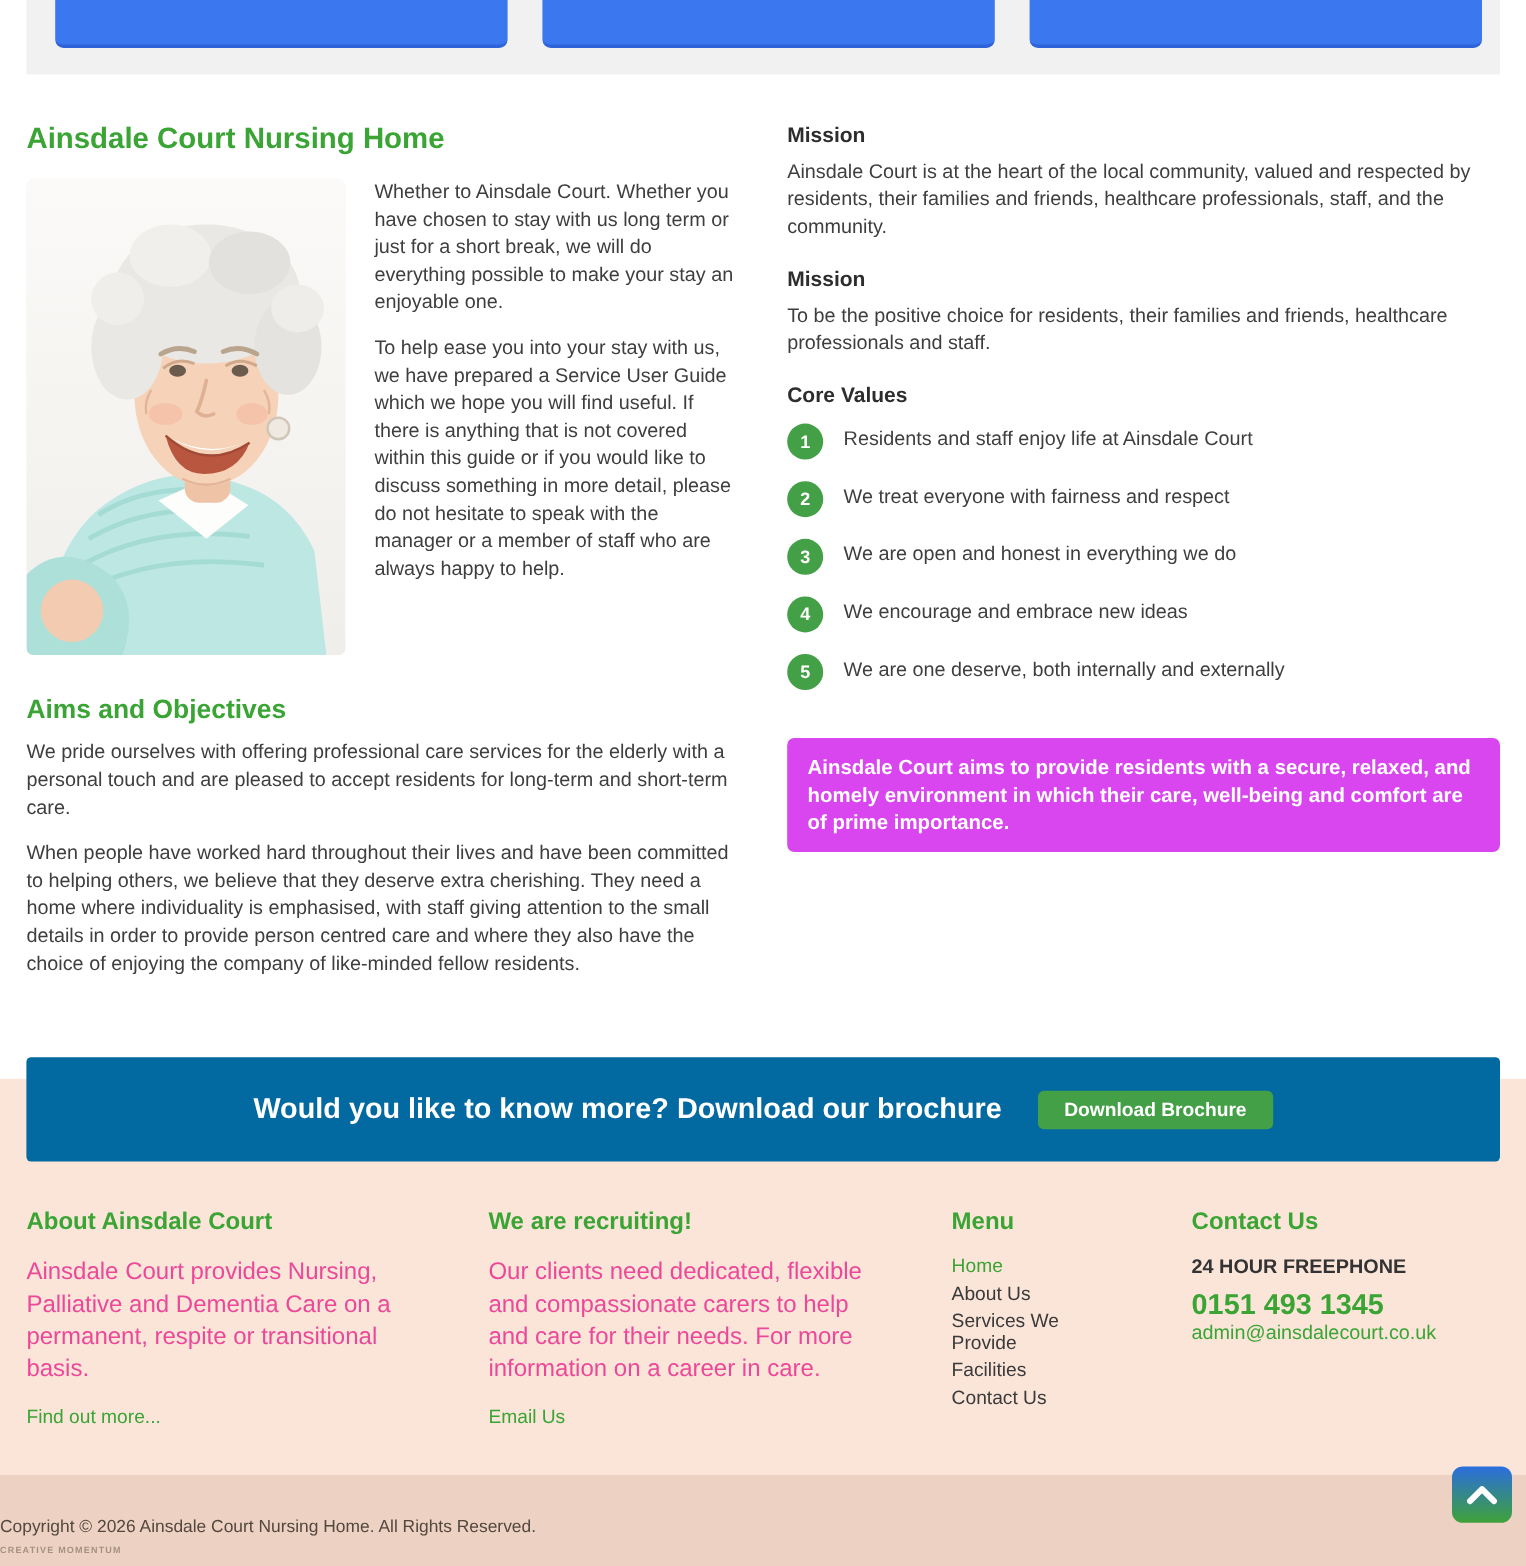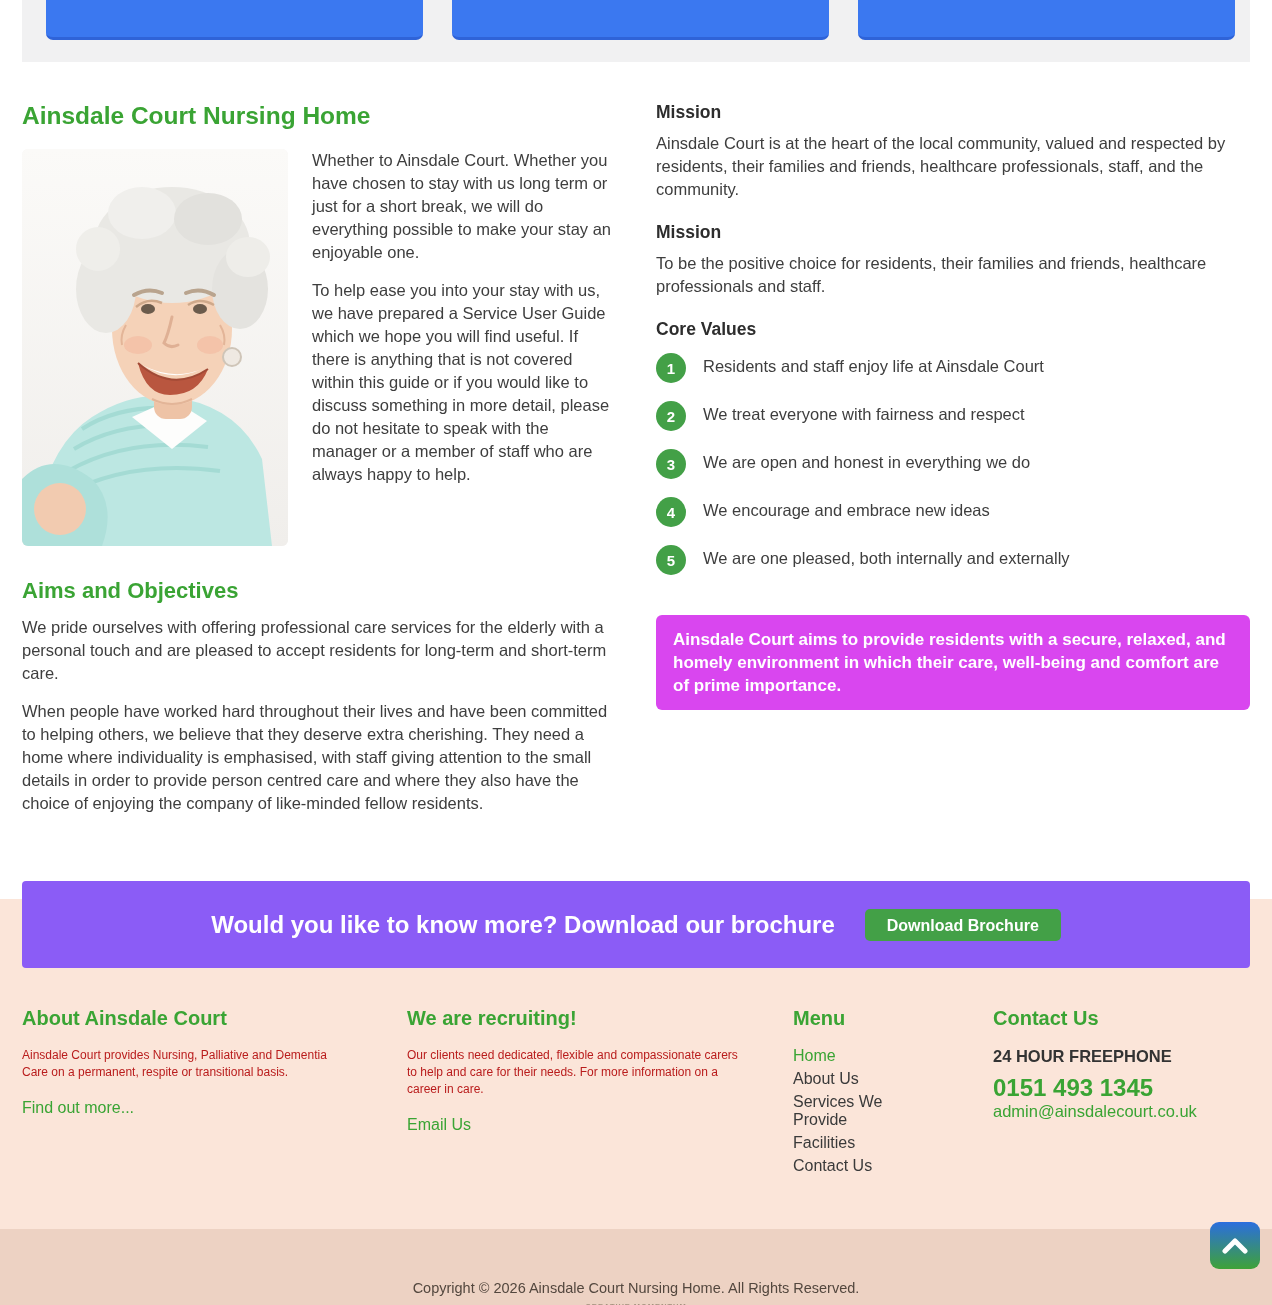--- a/index.html
+++ b/index.html
@@ -59,52 +59,52 @@
     padding:13px 17px; font-weight:bold; font-size:17px; line-height:23px;
   }
 
   
   .footer-light {
     position:absolute; top:899px; left:0; right:0; height:330px;
     background:#fbe5d9;
   }
   .cta {
     position:absolute; top:881px; left:22px; right:22px; height:87px;
-    background:#8b5cf6; border-radius:4px; z-index:2;
+    background:#0369a1; border-radius:4px; z-index:2;
     display:flex; align-items:center; justify-content:center; gap:30px;
   }
   .cta-text { color:#ffffff; font-weight:bold; font-size:24px; }
   .cta-btn {
     background:#43a047; color:#ffffff; font-weight:bold; font-size:16px;
     border:none; border-radius:5px; padding:8px 22px; height:32px; cursor:pointer;
     font-family:"Liberation Sans", sans-serif;
   }
 
   
   .footer-cols {
     position:absolute; top:1007px; left:22px; right:22px;
     display:grid; grid-template-columns:385px 386px 200px auto;
   }
   .f-col { padding-right:55px; }
   .f-col:last-child { padding-right:0; }
   h4.f-title { font-size:20px; font-weight:bold; color:#3aa434; margin-bottom:17px; }
-  .f-text { font-size:12px; line-height:17px; color:#b91c1c; margin-bottom:18px; }
+  .f-text { font-size:20px; line-height:27px; color:#ec4899; margin-bottom:18px; }
   a.f-link { color:#3aa434; font-size:16px; text-decoration:none; cursor:pointer; }
   .menu-list { list-style:none; }
   .menu-list li { margin-bottom:5px; }
   .menu-list a { font-size:16px; color:#3a3a3a; text-decoration:none; cursor:pointer; line-height:17px; }
   .menu-list a.active { color:#3aa434; }
   .freephone-label { font-size:16.5px; font-weight:bold; color:#333333; margin-bottom:8px; }
   .phone-number { font-size:24px; font-weight:bold; color:#3aa434; cursor:pointer; }
   .email-link { font-size:16.5px; color:#3aa434; text-decoration:none; cursor:pointer; }
 
   
   .footer-dark {
     position:absolute; top:1229px; left:0; right:0; bottom:0;
-    background:#edd2c3; text-align:center; padding-top:51px;
+    background:#edd2c3; text-align:left; padding-top:36px;
   }
   .copyright { font-size:14.5px; color:#53473e; }
   .credit { margin-top:6px; font-size:7.5px; letter-spacing:1px; color:#a5917f;font-weight:bold; }
 
   
   .scroll-top {
     position:absolute; top:1222px; left:1210px; width:50px; height:47px;
     border:none; border-radius:9px; cursor:pointer; z-index:3;
     background:linear-gradient(180deg,#2b6ede 0%, #3fa238 100%);
     display:flex; align-items:center; justify-content:center;
@@ -213,21 +213,21 @@
     <div class="cv-row">
       <div class="cv-num">3</div>
       <div class="cv-text">We are open and honest in everything we do</div>
     </div>
     <div class="cv-row">
       <div class="cv-num">4</div>
       <div class="cv-text">We encourage and embrace new ideas</div>
     </div>
     <div class="cv-row">
       <div class="cv-num">5</div>
-      <div class="cv-text">We are one pleased, both internally and externally</div>
+      <div class="cv-text">We are one deserve, both internally and externally</div>
     </div>
 
     <div class="highlight-box">Ainsdale Court aims to provide residents with a secure, relaxed, and homely environment in which their care, well-being and comfort are of prime importance.</div>
   </div>
 </div>
 
 <div class="footer-light"></div>
 
 <div class="cta">
   <div class="cta-text">Would you like to know more? Download our brochure</div>

